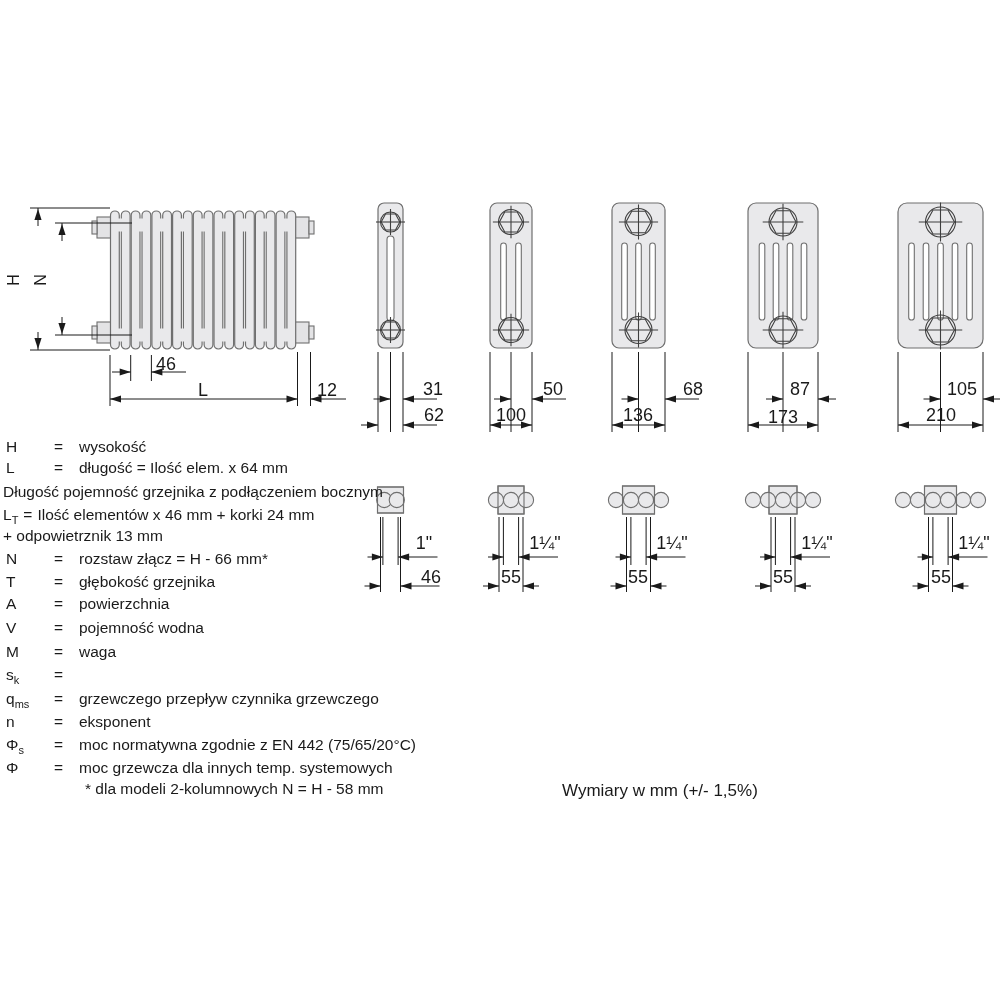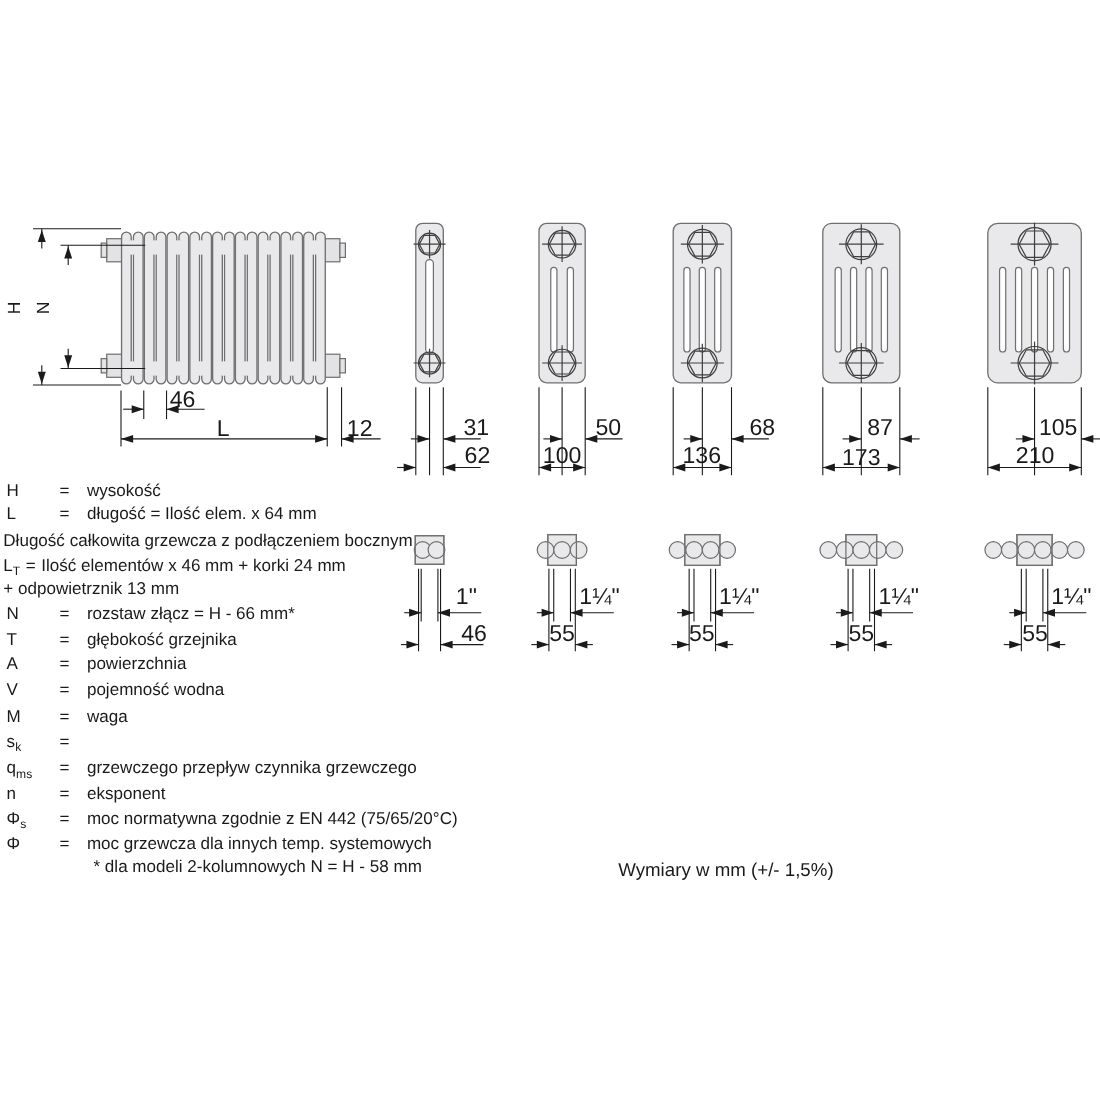--- a/index.html
+++ b/index.html
@@ -16,21 +16,21 @@
   .fr-band{fill:#e9e9eb;}
   .fr-hub{fill:#e3e3e5;stroke:#6f6f6f;stroke-width:1.1;}
   .tv-hub{fill:#e9e9eb;stroke:#6f6f6f;stroke-width:1.1;}
   .tv-circ{fill:#e9e9eb;stroke:#6f6f6f;stroke-width:1.1;}
   .tv-hub-line{fill:none;stroke:#6f6f6f;stroke-width:1.1;}
   #fitting circle,#fitting line,#fitting polygon{
     stroke:#3f3f3f;fill:none;vector-effect:non-scaling-stroke;stroke-width:1.1;}
   #arr{fill:#1a1a1a;stroke:none;}
 
   
-  .dim{position:absolute;font-size:21px;transform:translateX(-50%);
+  .dim{position:absolute;font-size:18px;transform:translateX(-50%);
        white-space:nowrap;line-height:18px;}
   .vlabel{position:absolute;font-size:16px;transform:rotate(-90deg);line-height:18px;}
   .note{position:absolute;font-size:17px;white-space:nowrap;}
 
   
   .lg-row{position:absolute;left:0;width:560px;height:20px;font-size:15.5px;}
   .lg-sym{position:absolute;left:6px;white-space:nowrap;}
   .lg-eq{position:absolute;left:54px;}
   .lg-txt{position:absolute;left:79px;white-space:nowrap;}
   .lg-sub{font-size:11px;position:relative;top:4px;}
@@ -362,21 +362,21 @@
   <div class="lg-row" style="top:438px">
     <span class="lg-sym"><span>H</span><span class="lg-sub"></span></span>
     <span class="lg-eq">=</span>
     <span class="lg-txt">wysokość</span>
   </div>
   <div class="lg-row" style="top:459px">
     <span class="lg-sym"><span>L</span><span class="lg-sub"></span></span>
     <span class="lg-eq">=</span>
     <span class="lg-txt">długość = Ilość elem. x 64 mm</span>
   </div>
-  <div class="lg-flow" style="top:483px">Długość całkowita grzewcza z podłączeniem bocznym</div>
+  <div class="lg-flow" style="top:483px">Długość pojemność grzejnika z podłączeniem bocznym</div>
   <div class="lg-flow" style="top:506px">
     <span>L</span><span class="lg-sub">T</span><span class="lg-mid">=</span><span>Ilość elementów x 46 mm + korki 24 mm</span>
   </div>
   <div class="lg-flow" style="top:527px">+ odpowietrznik 13 mm</div>
   <div class="lg-row" style="top:550px">
     <span class="lg-sym"><span>N</span><span class="lg-sub"></span></span>
     <span class="lg-eq">=</span>
     <span class="lg-txt">rozstaw złącz = H - 66 mm*</span>
   </div>
   <div class="lg-row" style="top:573px">

